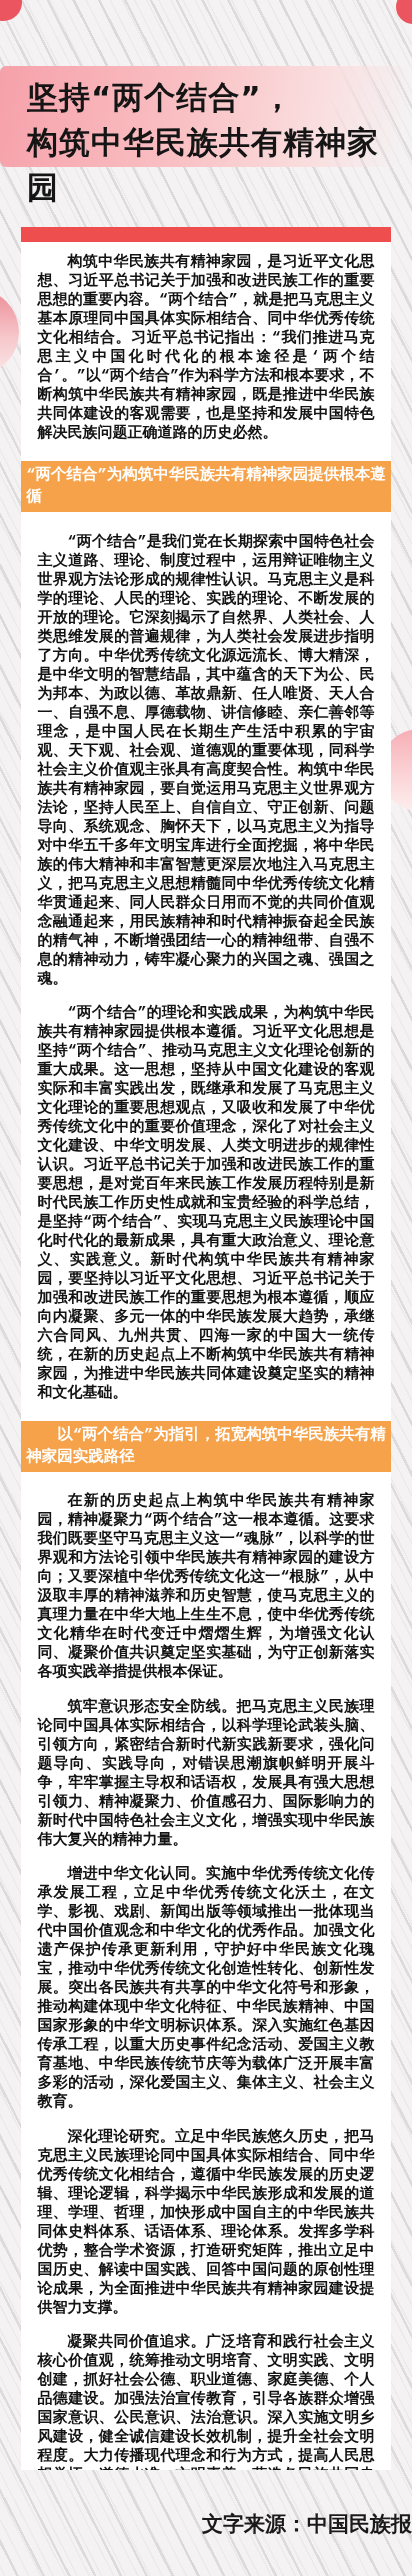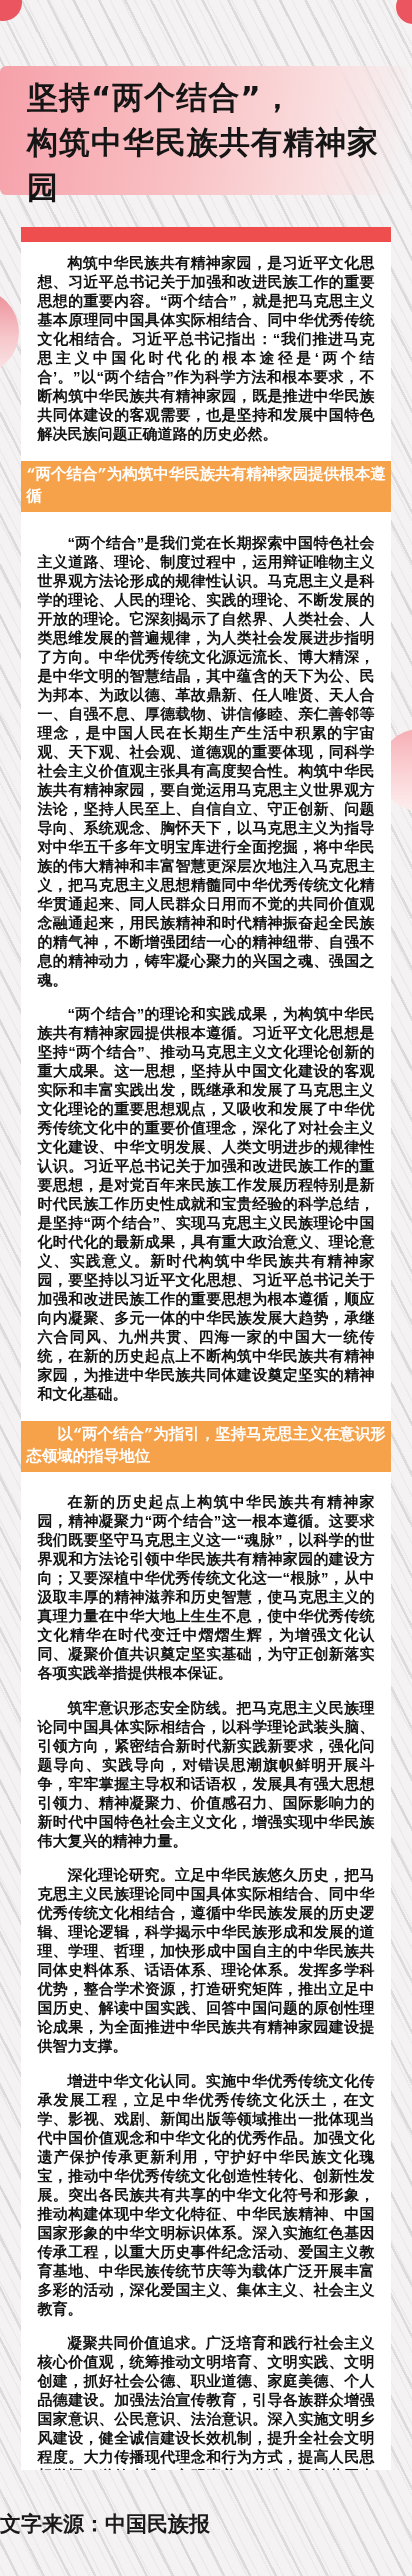--- a/index.html
+++ b/index.html
@@ -27,21 +27,21 @@
     background: linear-gradient(180deg, #ec8b94 0%, #f6c6ca 55%, #fbe7e8 100%);
   }
   .circle-right {
     left: 379px; top: 729px; width: 82px; height: 82px;
     background: linear-gradient(180deg, #f6aeb5 0%, #fbd3d6 55%, #fdeeee 100%);
   }
   
   .banner {
     position: absolute;
     left: 0; top: 66px;
-    width: 408px; height: 129px;
+    width: 408px; height: 101px;
     border-radius: 6.2px;
     background: linear-gradient(100deg, #f6a1aa 0%, #f9c0c3 45%, #fadfe0 78%, rgba(250,235,236,0) 98%);
   }
   .banner h1 {
     margin: 0;
     padding: 9.3px 0 0 27px;
     font-size: 31px;
     line-height: 45px;
     font-weight: 900;
     letter-spacing: 1px;
@@ -59,38 +59,38 @@
   .accent-bar { height: 15px; width: 100%; background: #ee4e4e; }
   .content { padding: 11.3px 16.5px 0 16.5px; }
   .body-para {
     margin: 0 0 15.5px 0;
     font-size: 15px;
     line-height: 19px;
     font-weight: 600;
     color: #131313;
     text-align: justify;
     text-indent: 2em;
-    font-family: Liberation Sans, sans-serif;
+    font-family: Liberation Mono, monospace;
   }
   .section-heading {
     margin: 17.5px -16.5px 20.6px -16.5px;
     padding: 3.6px 5.2px;
     background: #f6a24a;
     color: #ffffff;
     font-size: 15.5px;
     line-height: 22px;
     font-weight: 700;
     font-family: Liberation Mono, monospace;
   }
   
   .source {
     position: absolute;
     left: 0; top: 2510px;
     width: 412px;
-    text-align: left;
+    text-align: right;
     font-size: 21px;
     font-weight: 700;
     color: #1a1a1a;
     font-family: "DejaVu Sans", "Liberation Sans", sans-serif;
   }
 </style>
 </head>
 <body>
 
 <div class="page">
@@ -107,25 +107,25 @@
   <main class="card">
     <div class="accent-bar"></div>
     <div class="content">
 
       <p class="body-para">构筑中华民族共有精神家园，是习近平文化思想、习近平总书记关于加强和改进民族工作的重要思想的重要内容。“两个结合”，就是把马克思主义基本原理同中国具体实际相结合、同中华优秀传统文化相结合。习近平总书记指出：“我们推进马克思主义中国化时代化的根本途径是‘两个结合’。”以“两个结合”作为科学方法和根本要求，不断构筑中华民族共有精神家园，既是推进中华民族共同体建设的客观需要，也是坚持和发展中国特色解决民族问题正确道路的历史必然。</p>
 
       <h2 class="section-heading">“两个结合”为构筑中华民族共有精神家园提供根本遵循</h2>
       <p class="body-para">“两个结合”是我们党在长期探索中国特色社会主义道路、理论、制度过程中，运用辩证唯物主义世界观方法论形成的规律性认识。马克思主义是科学的理论、人民的理论、实践的理论、不断发展的开放的理论。它深刻揭示了自然界、人类社会、人类思维发展的普遍规律，为人类社会发展进步指明了方向。中华优秀传统文化源远流长、博大精深，是中华文明的智慧结晶，其中蕴含的天下为公、民为邦本、为政以德、革故鼎新、任人唯贤、天人合一、自强不息、厚德载物、讲信修睦、亲仁善邻等理念，是中国人民在长期生产生活中积累的宇宙观、天下观、社会观、道德观的重要体现，同科学社会主义价值观主张具有高度契合性。构筑中华民族共有精神家园，要自觉运用马克思主义世界观方法论，坚持人民至上、自信自立、守正创新、问题导向、系统观念、胸怀天下，以马克思主义为指导对中华五千多年文明宝库进行全面挖掘，将中华民族的伟大精神和丰富智慧更深层次地注入马克思主义，把马克思主义思想精髓同中华优秀传统文化精华贯通起来、同人民群众日用而不觉的共同价值观念融通起来，用民族精神和时代精神振奋起全民族的精气神，不断增强团结一心的精神纽带、自强不息的精神动力，铸牢凝心聚力的兴国之魂、强国之魂。</p>
       <p class="body-para">“两个结合”的理论和实践成果，为构筑中华民族共有精神家园提供根本遵循。习近平文化思想是坚持“两个结合”、推动马克思主义文化理论创新的重大成果。这一思想，坚持从中国文化建设的客观实际和丰富实践出发，既继承和发展了马克思主义文化理论的重要思想观点，又吸收和发展了中华优秀传统文化中的重要价值理念，深化了对社会主义文化建设、中华文明发展、人类文明进步的规律性认识。习近平总书记关于加强和改进民族工作的重要思想，是对党百年来民族工作发展历程特别是新时代民族工作历史性成就和宝贵经验的科学总结，是坚持“两个结合”、实现马克思主义民族理论中国化时代化的最新成果，具有重大政治意义、理论意义、实践意义。新时代构筑中华民族共有精神家园，要坚持以习近平文化思想、习近平总书记关于加强和改进民族工作的重要思想为根本遵循，顺应向内凝聚、多元一体的中华民族发展大趋势，承继六合同风、九州共贯、四海一家的中国大一统传统，在新的历史起点上不断构筑中华民族共有精神家园，为推进中华民族共同体建设奠定坚实的精神和文化基础。</p>
 
-      <h2 class="section-heading">　　以“两个结合”为指引，坚持马克思主义在意识形态领域的指导地位</h2>
+      <h2 class="section-heading">　　以“两个结合”为指引，拓宽构筑中华民族共有精神家园实践路径</h2>
       <p class="body-para">在新的历史起点上构筑中华民族共有精神家园，精神凝聚力“两个结合”这一根本遵循。这要求我们既要坚守马克思主义这一“魂脉”，以科学的世界观和方法论引领中华民族共有精神家园的建设方向；又要深植中华优秀传统文化这一“根脉”，从中汲取丰厚的精神滋养和历史智慧，使马克思主义的真理力量在中华大地上生生不息，使中华优秀传统文化精华在时代变迁中熠熠生辉，为增强文化认同、凝聚价值共识奠定坚实基础，为守正创新落实各项实践举措提供根本保证。</p>
       <p class="body-para">筑牢意识形态安全防线。把马克思主义民族理论同中国具体实际相结合，以科学理论武装头脑、引领方向，紧密结合新时代新实践新要求，强化问题导向、实践导向，对错误思潮旗帜鲜明开展斗争，牢牢掌握主导权和话语权，发展具有强大思想引领力、精神凝聚力、价值感召力、国际影响力的新时代中国特色社会主义文化，增强实现中华民族伟大复兴的精神力量。</p>
+      <p class="body-para">增进中华文化认同。实施中华优秀传统文化传承发展工程，立足中华优秀传统文化沃土，在文学、影视、戏剧、新闻出版等领域推出一批体现当代中国价值观念和中华文化的优秀作品。加强文化遗产保护传承更新利用，守护好中华民族文化瑰宝，推动中华优秀传统文化创造性转化、创新性发展。突出各民族共有共享的中华文化符号和形象，推动构建体现中华文化特征、中华民族精神、中国国家形象的中华文明标识体系。深入实施红色基因传承工程，以重大历史事件纪念活动、爱国主义教育基地、中华民族传统节庆等为载体广泛开展丰富多彩的活动，深化爱国主义、集体主义、社会主义教育。</p>
       <p class="body-para">深化理论研究。立足中华民族悠久历史，把马克思主义民族理论同中国具体实际相结合、同中华优秀传统文化相结合，遵循中华民族发展的历史逻辑、理论逻辑，科学揭示中华民族形成和发展的道理、学理、哲理，加快形成中国自主的中华民族共同体史料体系、话语体系、理论体系。发挥多学科优势，整合学术资源，打造研究矩阵，推出立足中国历史、解读中国实践、回答中国问题的原创性理论成果，为全面推进中华民族共有精神家园建设提供智力支撑。</p>
-      <p class="body-para">增进中华文化认同。实施中华优秀传统文化传承发展工程，立足中华优秀传统文化沃土，在文学、影视、戏剧、新闻出版等领域推出一批体现当代中国价值观念和中华文化的优秀作品。加强文化遗产保护传承更新利用，守护好中华民族文化瑰宝，推动中华优秀传统文化创造性转化、创新性发展。突出各民族共有共享的中华文化符号和形象，推动构建体现中华文化特征、中华民族精神、中国国家形象的中华文明标识体系。深入实施红色基因传承工程，以重大历史事件纪念活动、爱国主义教育基地、中华民族传统节庆等为载体广泛开展丰富多彩的活动，深化爱国主义、集体主义、社会主义教育。</p>
       <p class="body-para">凝聚共同价值追求。广泛培育和践行社会主义核心价值观，统筹推动文明培育、文明实践、文明创建，抓好社会公德、职业道德、家庭美德、个人品德建设。加强法治宣传教育，引导各族群众增强国家意识、公民意识、法治意识。深入实施文明乡风建设，健全诚信建设长效机制，提升全社会文明程度。大力传播现代理念和行为方式，提高人民思想觉悟、道德水准、文明素养，营造各民族共同走向社会主义现代化的社会氛围。</p>
 
     </div>
   </main>
 
   <footer class="source">文字来源：中国民族报</footer>
 
 </div>
 
 

